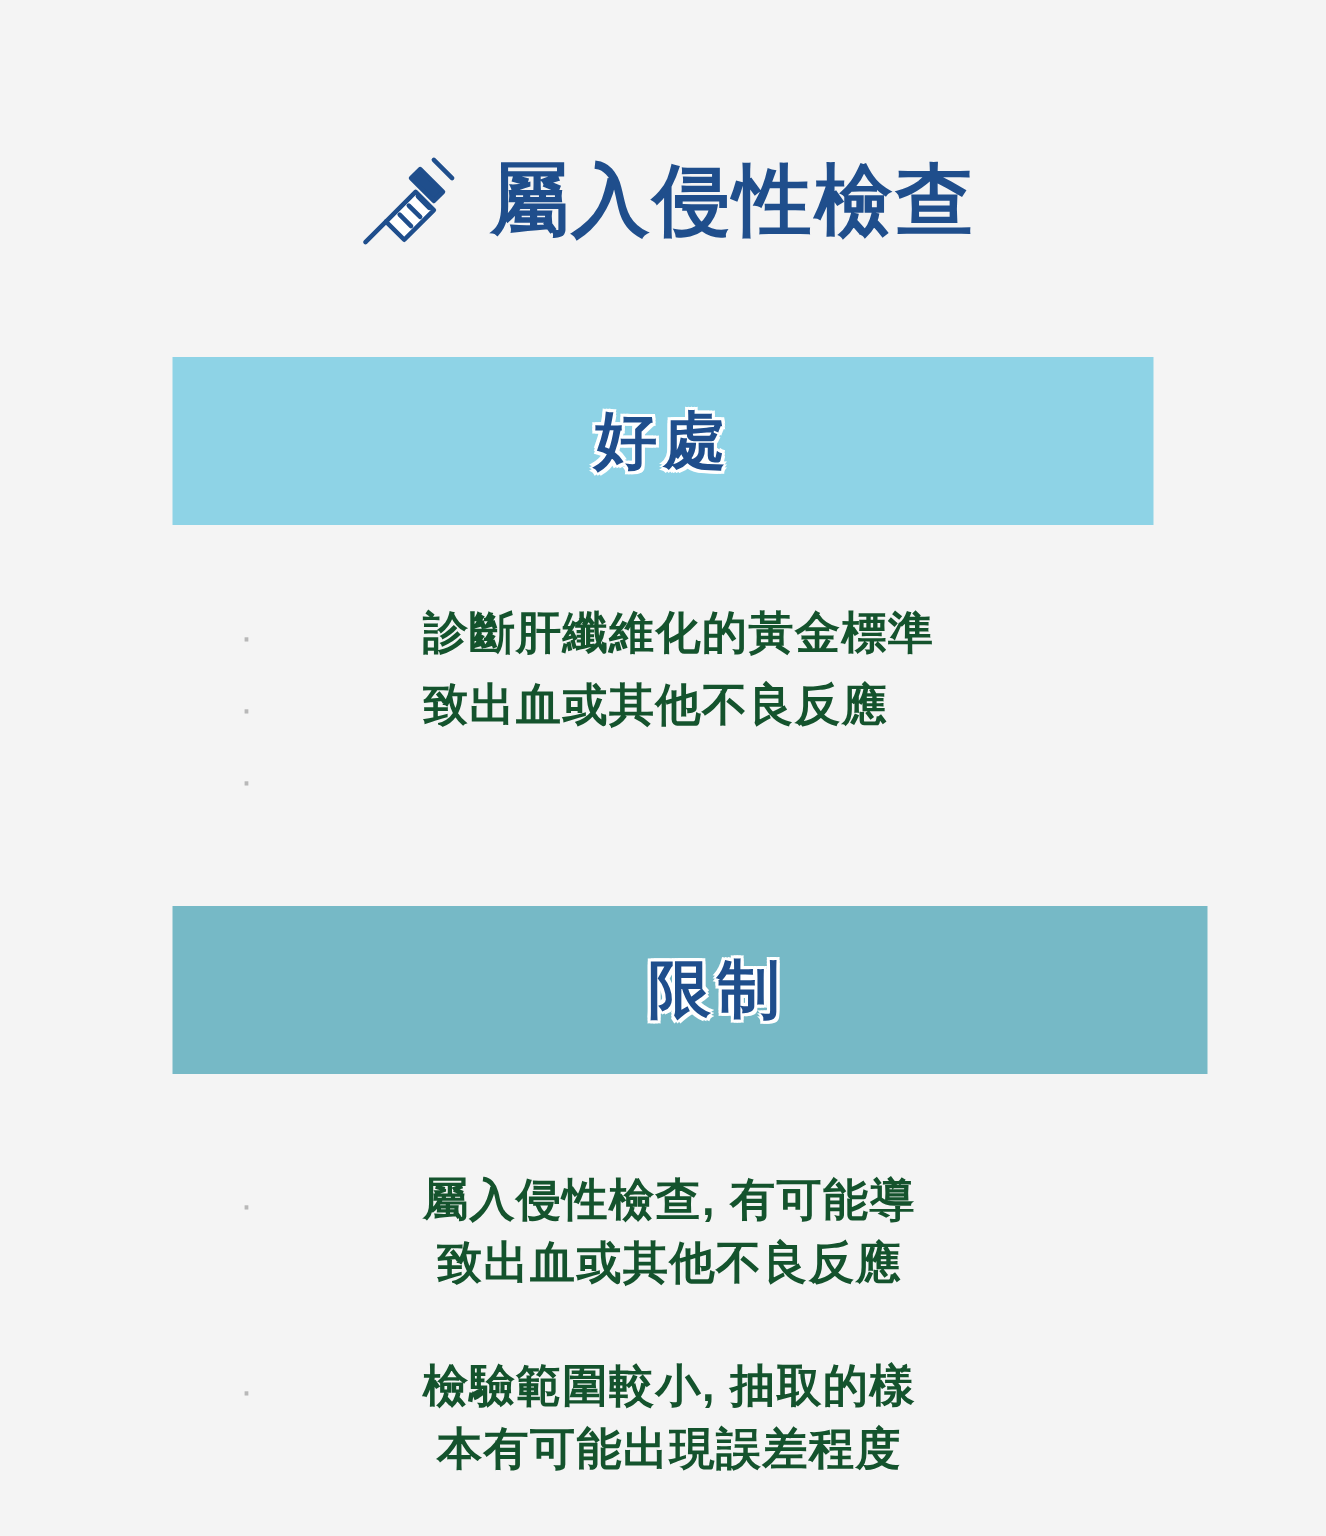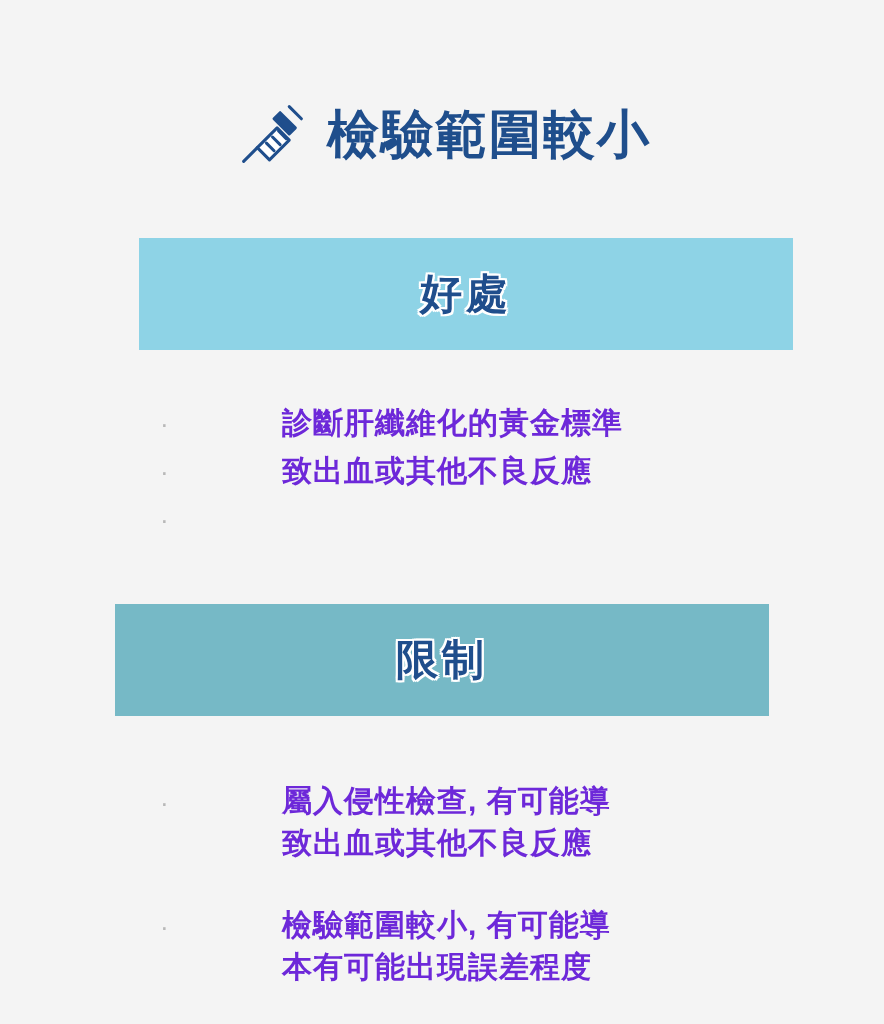--- a/index.html
+++ b/index.html
@@ -52,25 +52,25 @@
     left: 115px;
     width: 654px;
     height: 112px;
     display: flex;
     align-items: center;
     justify-content: center;
   }
   .banner-benefits {
     top: 238px;
     background: #8ed3e6;
-    margin-left: 24px;
   }
   .banner-limits {
     top: 604px;
     background: #76b9c6;
+    padding-left: 36px;
   }
   .banner-label {
     font-size: 42px;
     font-weight: bold;
     color: #1f4e8c;
     letter-spacing: 4px;
     text-shadow:
       -2px -2px 0 #ffffff,
        2px -2px 0 #ffffff,
       -2px  2px 0 #ffffff,
@@ -106,28 +106,29 @@
     color: #b8b8b8;
     text-align: left;
     padding-top: 2px;
   }
   .list-limits .bullet { line-height: 42px; }
 
   .item-text {
     font-size: 30px;
     line-height: 42px;
     font-weight: bold;
-    color: #6d28d9;
+    color: #14532d;
     letter-spacing: 1px;
     padding-left: 88px;
     white-space: pre-line;
   }
   .list-limits .item-text {
     padding-left: 88px;
     max-width: 400px;
+    text-align: center;
   }
 </style>
 </head>
 <body>
 
 <div class="page">
 
   <div class="title-row">
     <svg class="syringe-icon" viewBox="0 0 100 100" aria-hidden="true">
       <g stroke="#1f4e8c" stroke-width="4" fill="none" stroke-linecap="round" stroke-linejoin="round">
@@ -137,21 +138,21 @@
         <path d="M32 68 L58 42 L74 58 L48 84 Z" fill="#ffffff"></path>
 
         <path d="M62 22 L82 42 L74 50 L54 30 Z" fill="#1f4e8c"></path>
         <line x1="74" y1="14" x2="90" y2="30"></line>
 
         <line x1="44" y1="62" x2="54" y2="72"></line>
         <line x1="52" y1="54" x2="62" y2="64"></line>
         <line x1="60" y1="46" x2="70" y2="56"></line>
       </g>
     </svg>
-    <div class="title-text">檢驗範圍較小</div>
+    <div class="title-text">屬入侵性檢查</div>
   </div>
 
   <div class="banner banner-benefits">
     <div class="banner-label">好處</div>
   </div>
 
   <div class="list list-benefits">
     <div class="list-item">
       <span class="bullet">·</span>
       <span class="item-text">診斷肝纖維化的黃金標準</span>
@@ -170,18 +171,18 @@
   </div>
 
   <div class="list list-limits">
     <div class="list-item">
       <span class="bullet">·</span>
       <span class="item-text">屬入侵性檢查, 有可能導
 致出血或其他不良反應</span>
     </div>
     <div class="list-item">
       <span class="bullet">·</span>
-      <span class="item-text">檢驗範圍較小, 有可能導
+      <span class="item-text">檢驗範圍較小, 抽取的樣
 本有可能出現誤差程度</span>
     </div>
   </div>
 
 </div>
 
 </body></html>

